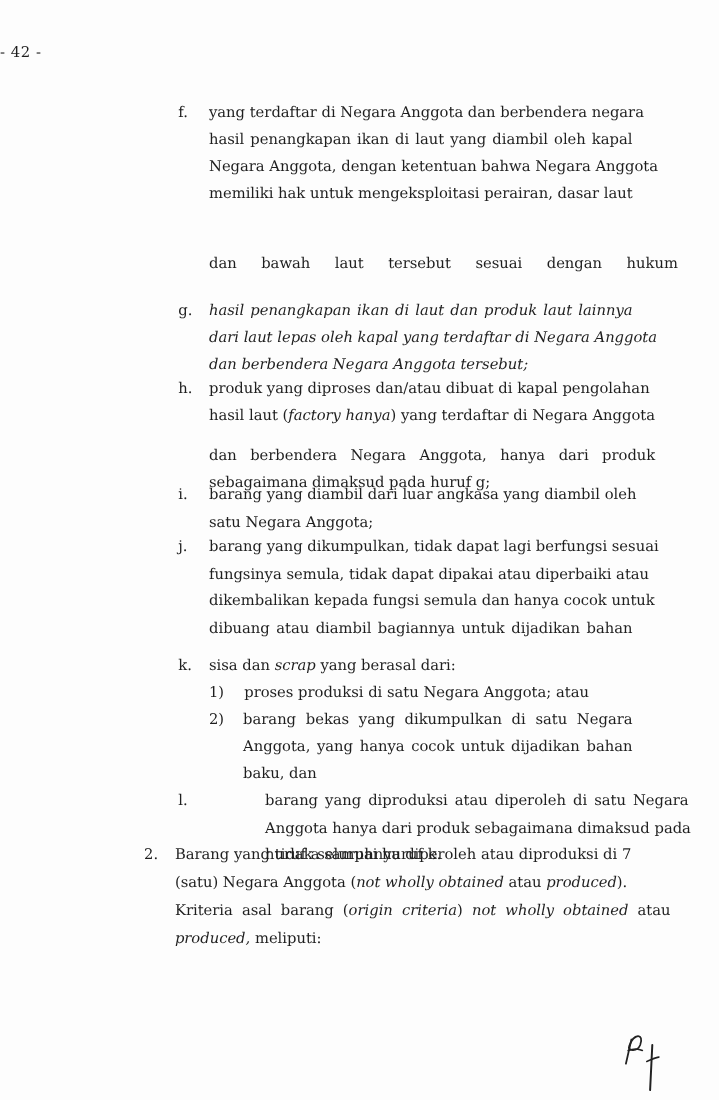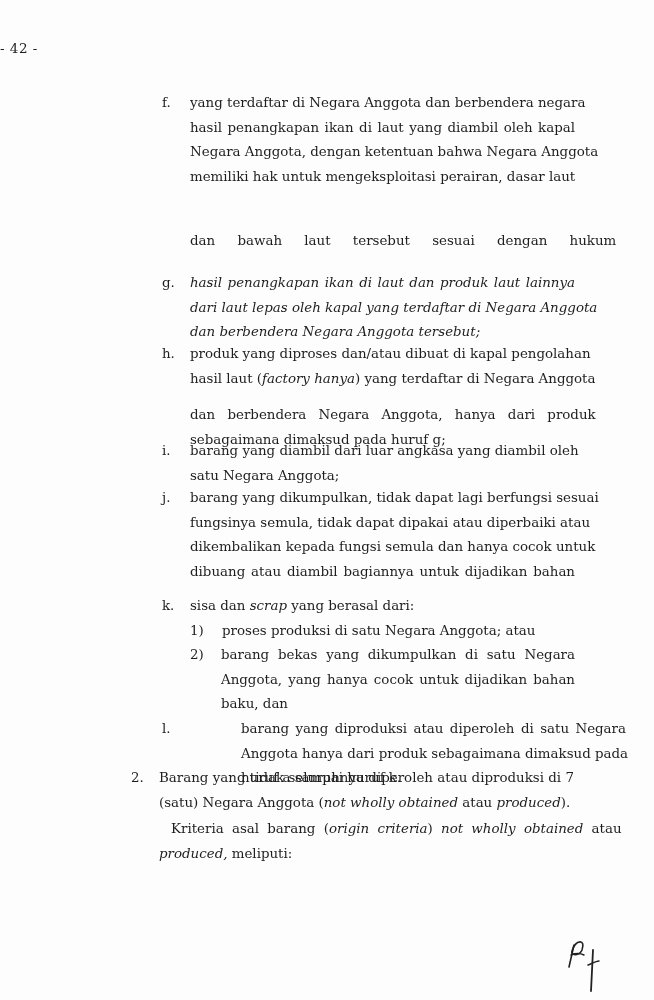--- a/index.html
+++ b/index.html
@@ -108,21 +108,21 @@
       <span class="ln">Anggota hanya dari produk sebagaimana dimaksud pada</span>
       <span class="ln last">huruf a sampai huruf k.</span>
     </div>
   </div>
 
   <div class="item" style="left:131px; top:766px; width:452px;">
     <span class="marker">2.</span>
     <div class="body" style="left:28px; width:415px;">
       <span class="ln">Barang yang tidak seluruhnya diperoleh atau diproduksi di 7</span>
       <span class="ln last" style="margin-bottom:2px;"><span>(satu) Negara Anggota (</span><span class="it">not wholly obtained</span><span> atau </span><span class="it">produced</span><span>).</span></span>
-      <span class="ln" style="word-spacing:4px;margin-left:12px;"><span>Kriteria asal barang (</span><span class="it">origin criteria</span><span>) </span><span class="it">not wholly obtained</span><span> atau</span></span>
+      <span class="ln" style="word-spacing:4px;"><span>Kriteria asal barang (</span><span class="it">origin criteria</span><span>) </span><span class="it">not wholly obtained</span><span> atau</span></span>
       <span class="ln last"><span class="it">produced,</span><span> meliputi:</span></span>
     </div>
   </div>
 
   <svg class="sig" viewBox="0 0 60 90">
     <path d="M14 40 L9 62" stroke="#222" stroke-width="1.6" fill="none" stroke-linecap="round"></path>
     <path d="M12 46 C 16 34, 26 34, 22 45 C 19 52, 10 50, 12 46" stroke="#222" stroke-width="1.6" fill="none" stroke-linecap="round"></path>
     <path d="M11 50 C 16 48, 20 48, 24 50" stroke="#222" stroke-width="1.4" fill="none" stroke-linecap="round"></path>
     <path d="M33 45 L31 86" stroke="#222" stroke-width="1.8" fill="none" stroke-linecap="round"></path>
     <path d="M28 60 C 31 59, 36 56, 39 56" stroke="#222" stroke-width="1.5" fill="none" stroke-linecap="round"></path>

